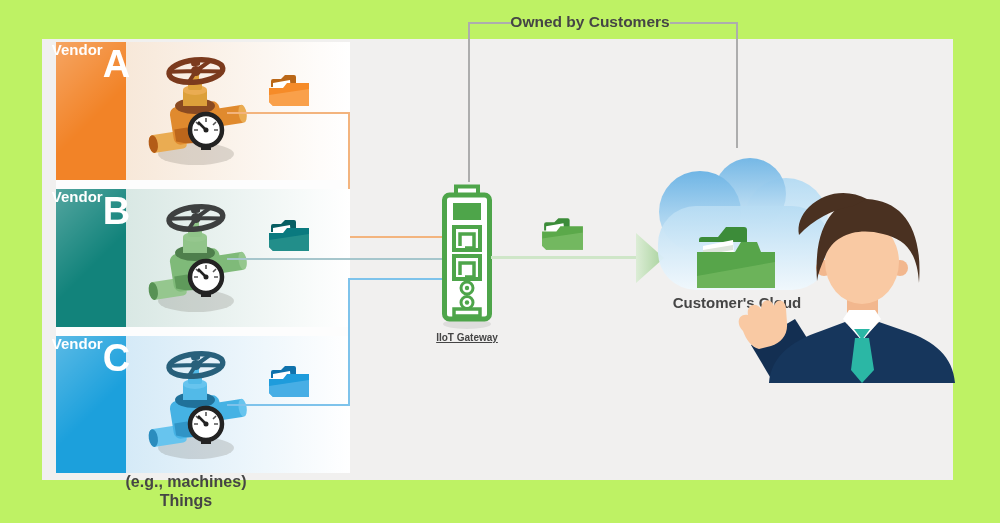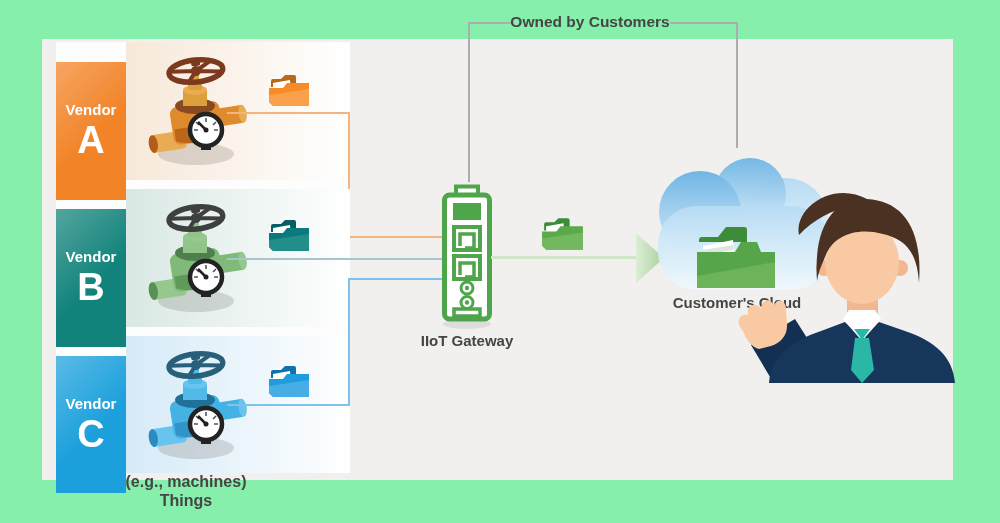--- a/index.html
+++ b/index.html
@@ -1,23 +1,23 @@
 <!DOCTYPE html>
 <html><head>
 <meta charset="utf-8">
 <style>
   html,body{margin:0;padding:0;background:#fff;}
-  #stage{position:relative;width:1000px;height:523px;background:#86efac;overflow:hidden;
+  #stage{position:relative;width:1000px;height:523px;background:#bef264;overflow:hidden;
          font-family:"Liberation Sans","DejaVu Sans",sans-serif;}
   .abs{position:absolute;}
   #panel{left:42px;top:39px;width:911px;height:441px;background:#f1f0ef;}
   #rows-backer{left:56px;top:42px;width:294px;height:431px;background:#fdfdfd;}
   .overlay{left:0;top:0;width:1000px;height:523px;pointer-events:none;}
-  .vendor-box{left:56px;width:70px;display:flex;flex-direction:column;align-items:center;justify-content:center;
-      background:linear-gradient(135deg,rgba(255,255,255,.28),rgba(255,255,255,0) 55%),var(--box);margin-top:20px;}
+  .vendor-box{left:56px;width:70px;display:flex;flex-direction:row;align-items:flex-start;justify-content:center;
+      background:linear-gradient(135deg,rgba(255,255,255,.28),rgba(255,255,255,0) 55%),var(--box);}
   .vendor-box .vname{color:#fff;font-weight:bold;font-size:15px;line-height:16px;}
   .vendor-box .vletter{color:#fff;font-weight:bold;font-size:38px;line-height:40px;margin-top:2px;}
   .band{left:126px;width:224px;background:linear-gradient(to right,var(--tint),#ffffff);}
   .row-a{top:42px;height:138px;}
   .row-b{top:189px;height:138px;}
   .row-c{top:336px;height:137px;}
   .hline,.vline{background:var(--line);}
   .gray{background:#adadad;}
   .lbl{font-weight:bold;color:#454545;text-align:center;}
   .valve-svg{width:110px;height:112px;}
@@ -143,21 +143,21 @@
       <rect x="14" y="43" width="26" height="23" fill="none" stroke="#4EA54A" stroke-width="4"></rect>
       <path d="M20 62 V50 h14 v14 h-9" fill="none" stroke="#4EA54A" stroke-width="3.5"></path>
       <rect x="14" y="72" width="26" height="23" fill="none" stroke="#4EA54A" stroke-width="4"></rect>
       <path d="M20 91 V79 h14 v14 h-9" fill="none" stroke="#4EA54A" stroke-width="3.5"></path>
       <circle cx="27" cy="104" r="6" fill="#ffffff" stroke="#4EA54A" stroke-width="3"></circle>
       <circle cx="27" cy="104" r="2.2" fill="#4EA54A"></circle>
       <circle cx="27" cy="118.5" r="6" fill="#ffffff" stroke="#4EA54A" stroke-width="3"></circle>
       <circle cx="27" cy="118.5" r="2.2" fill="#4EA54A"></circle>
       <rect x="14" y="125" width="26" height="7" fill="#ffffff" stroke="#4EA54A" stroke-width="3.5"></rect>
     </svg>
-    <div class="abs lbl" style="left:397px;top:332px;width:140px;font-size:15px;">IIoT Gateway</div>
+    <div class="abs lbl" style="left:397px;top:332px;width:140px;font-size:10px;text-decoration:underline;">IIoT Gateway</div>
     <div class="abs" style="left:491px;top:256px;width:148px;height:3px;background:var(--gline,#CFE6C8);"></div>
     <svg class="abs" style="left:636px;top:233px;width:28px;height:50px;" viewBox="0 0 28 50">
       <defs>
           <linearGradient id="arrG" x1="0" y1="0" x2="1" y2="0">
         <stop offset="0" stop-color="#DCEDD6"></stop>
             <stop offset="1" stop-color="#A8D29C"></stop>
       </linearGradient>
         </defs>
       <polygon points="0,0 28,25 0,50" fill="url(#arrG)"></polygon>
     </svg>

